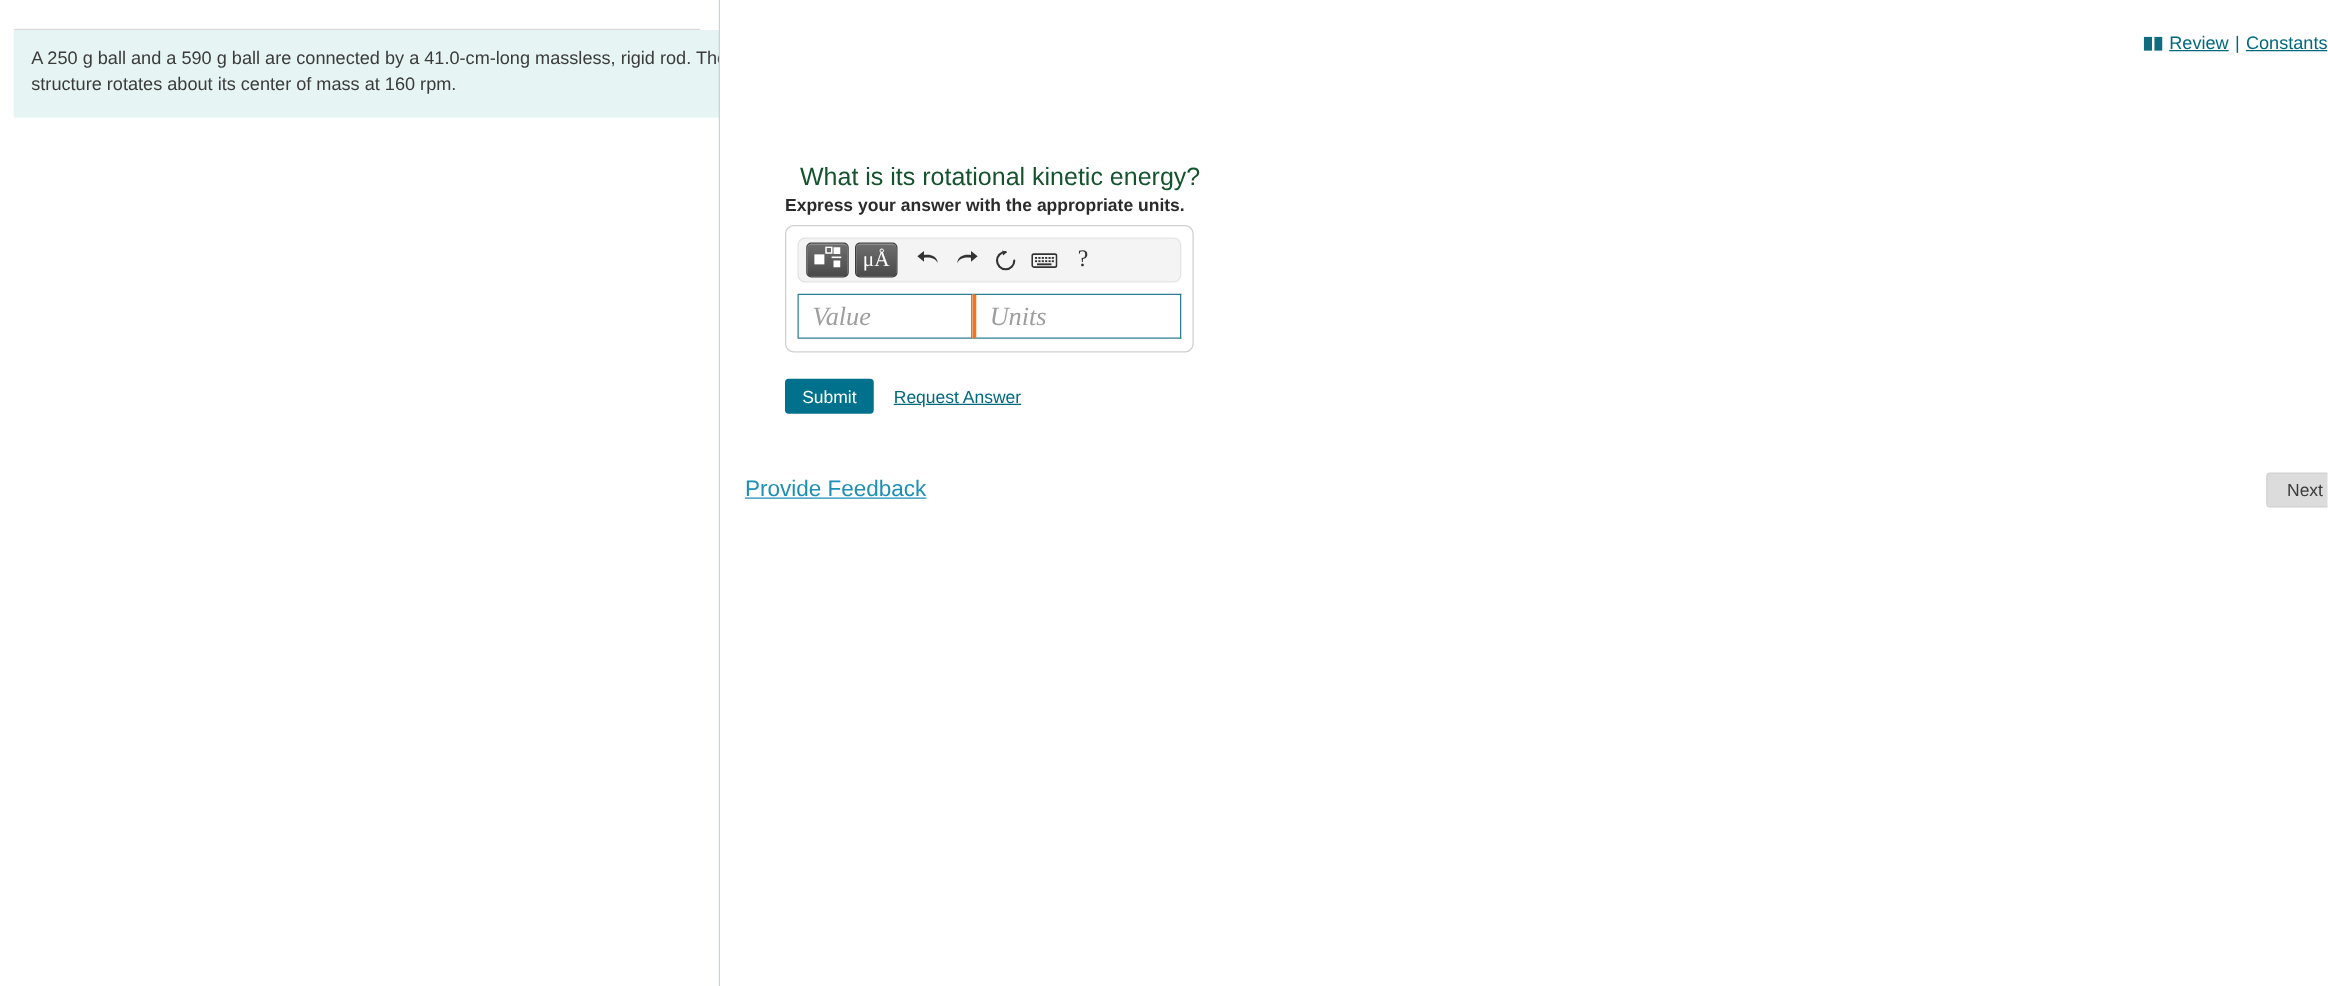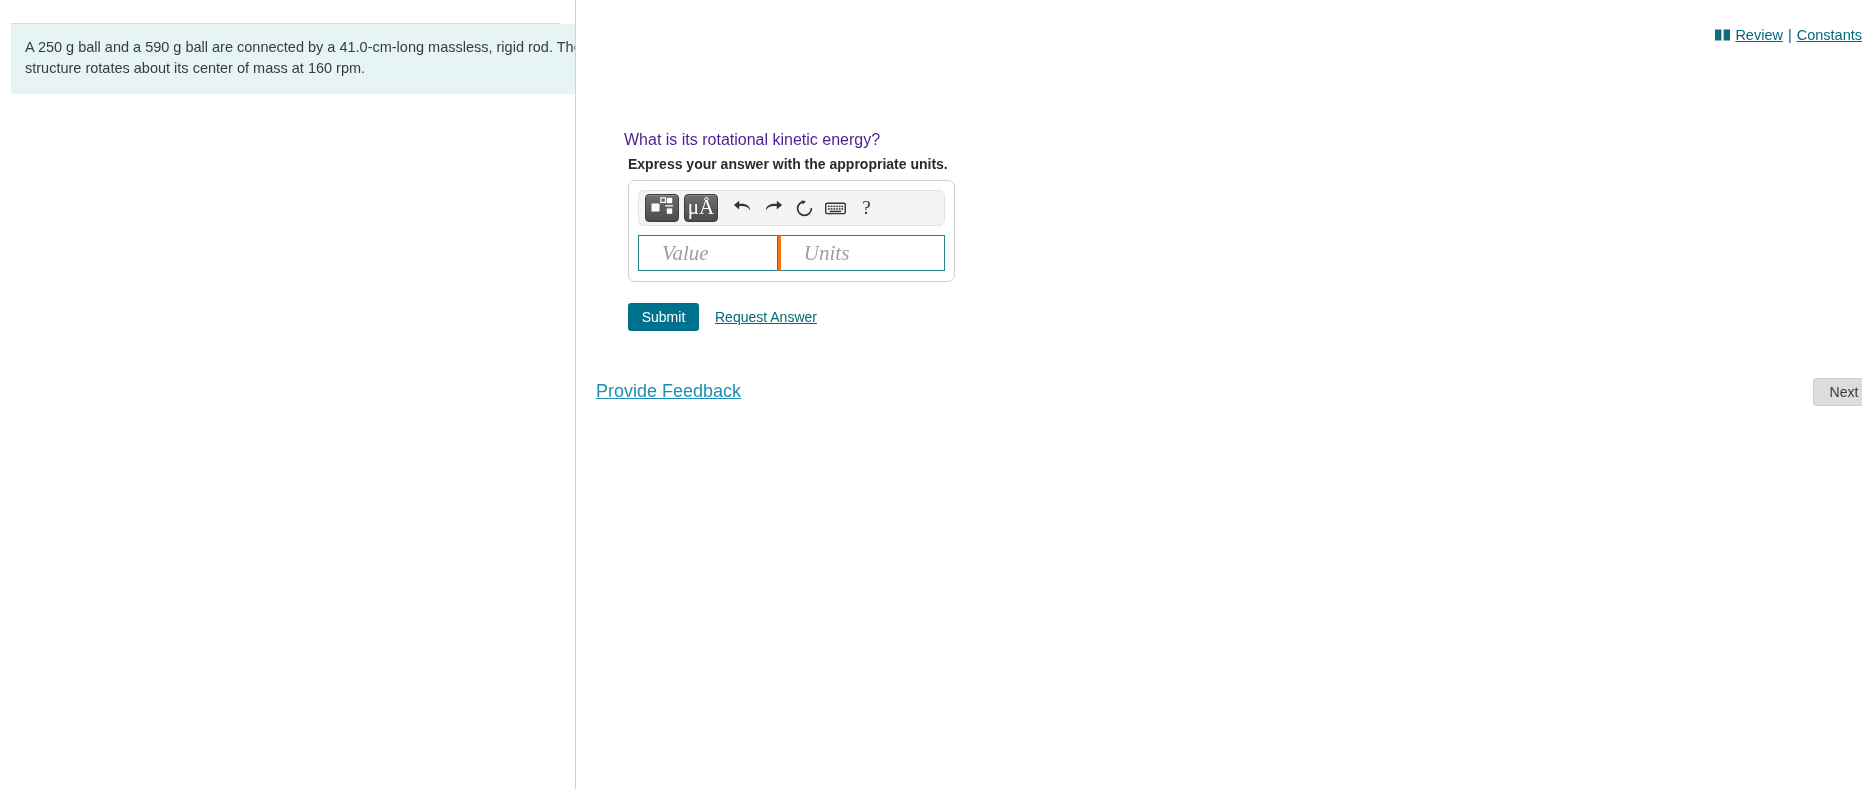--- a/index.html
+++ b/index.html
@@ -99,23 +99,23 @@
   }
   #part-title {
     font-size: 14.5px;
     font-weight: bold;
     color: #1a1a1a;
   }
 
   
   #question-text {
     position: absolute;
-    left: 48px; top: 131px;
-    font-size: 16px;
-    color: #4c1d95;
+    left: 64px; top: 131px;
+    font-size: 20px;
+    color: #14532d;
   }
   #express-text {
     position: absolute;
     left: 52px; top: 156px;
     font-size: 14px;
     font-weight: bold;
     color: #2b2b2b;
   }
 
   
@@ -143,21 +143,21 @@
     background: linear-gradient(#6e6e6e, #4a4a4a);
     border: 1px solid #3d3d3d;
     box-shadow: inset 0 1px 0 rgba(255,255,255,.22);
     display: flex; align-items: center; justify-content: center;
     cursor: pointer;
     margin-right: 5px;
   }
   .tb-btn-dark.mua {
     color: #ffffff;
     font-family: "Liberation Serif", serif;
-    font-size: 21px;
+    font-size: 17px;
     line-height: 1;
     padding-bottom: 1px;
   }
   .tb-icon {
     width: 31px; height: 28px;
     display: flex; align-items: center; justify-content: center;
     cursor: pointer;
     color: #333333;
   }
   .tb-icon.help {
@@ -170,21 +170,21 @@
   #fields {
     display: flex;
     margin-top: 9px;
   }
   .ansfield {
     height: 36px;
     border: 1px solid #2e7e93;
     background: #ffffff;
     display: flex;
     align-items: center;
-    padding-left: 23px;
+    padding-left: 11px;
     font-family: "Liberation Serif", serif;
     font-style: italic;
     font-size: 21px;
     color: #9e9e9e;
     cursor: text;
   }
   #value-field { width: 147px; }
   #units-field { width: 176px; border-left: 3px solid #f97316; }
 
   

